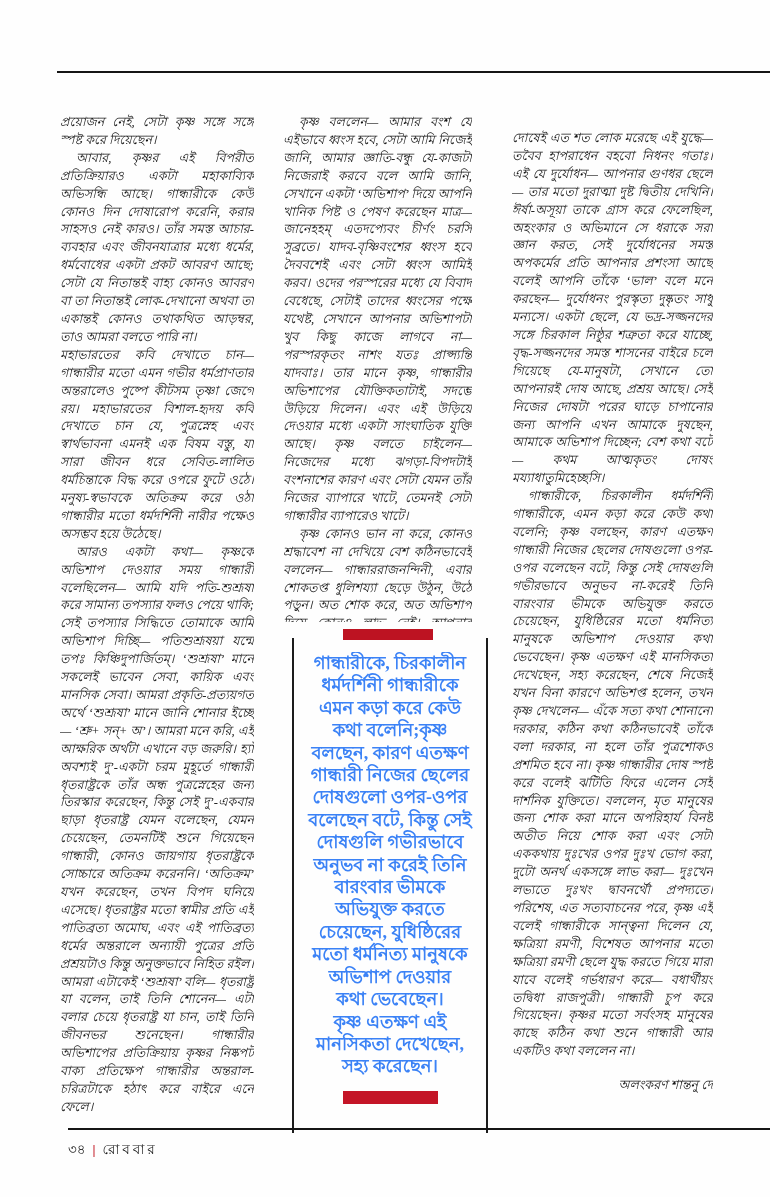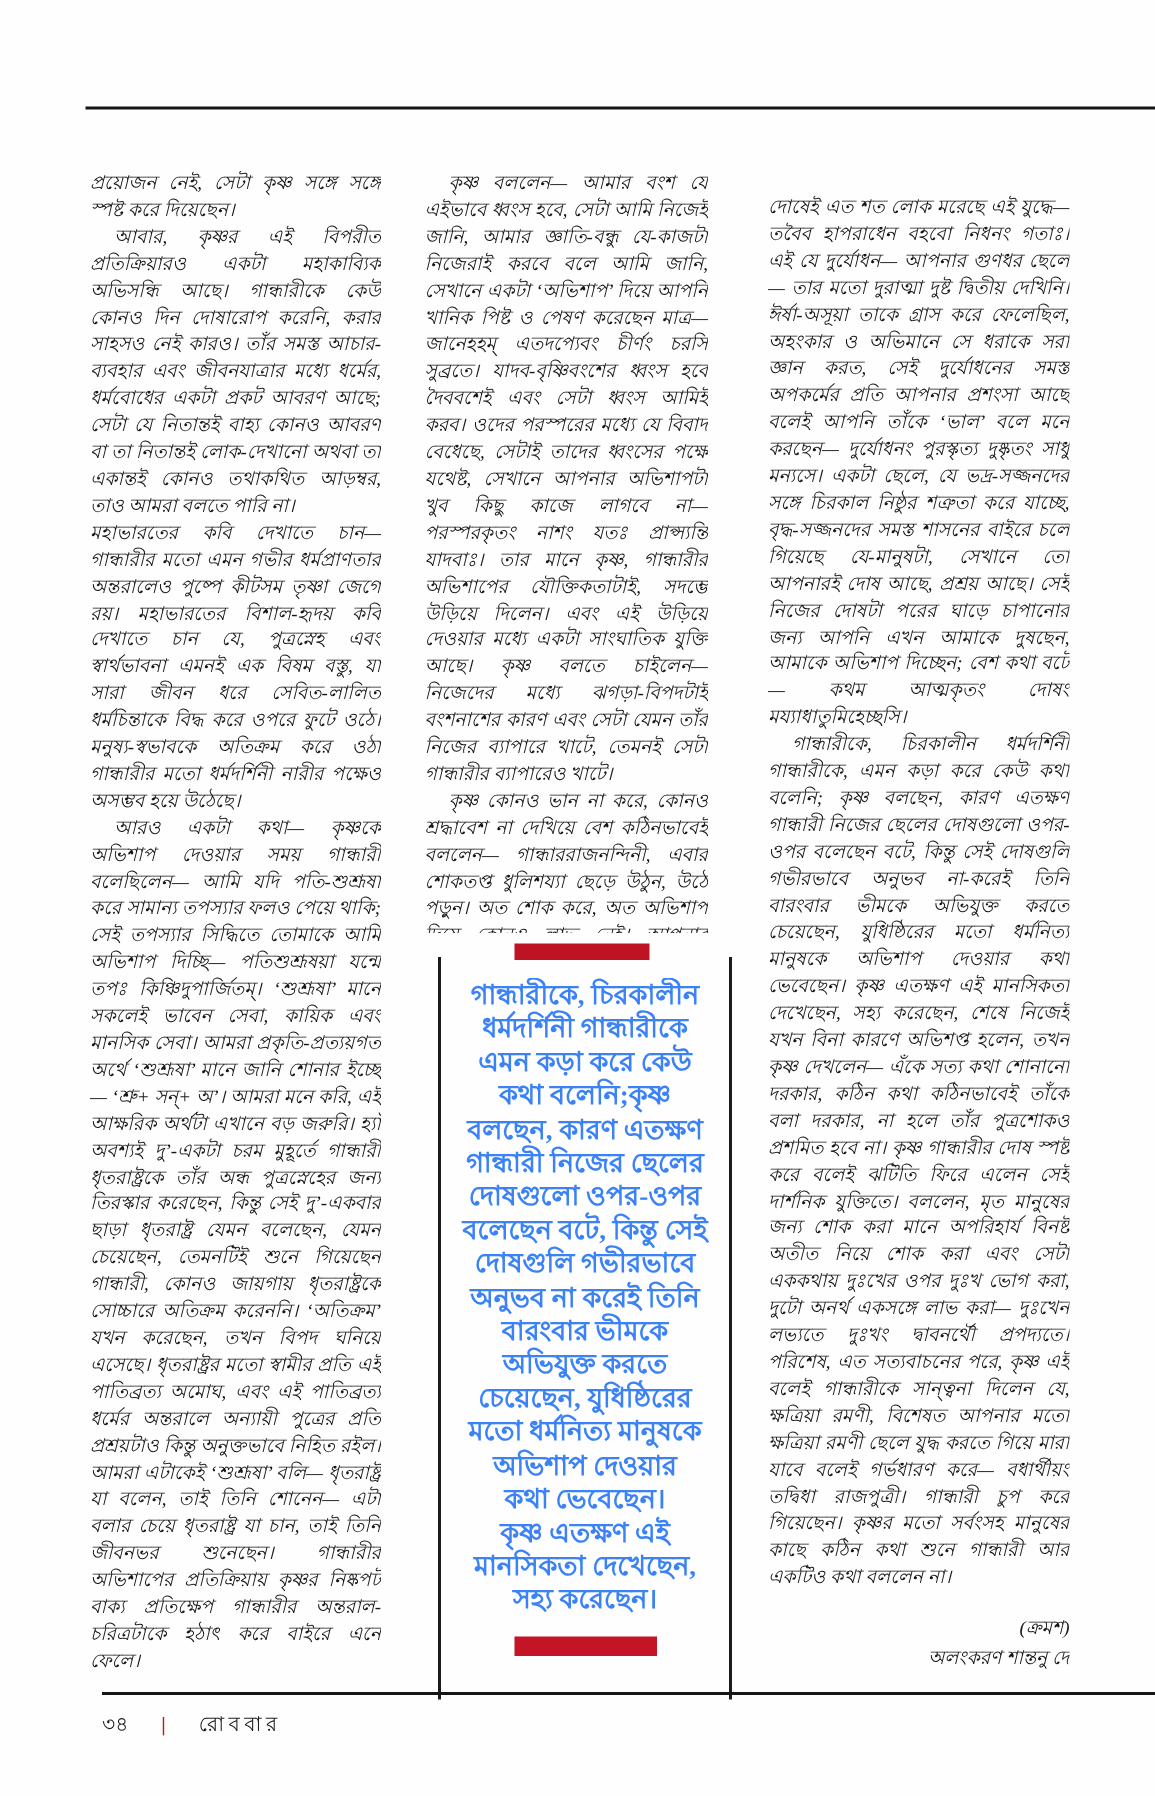--- a/index.html
+++ b/index.html
@@ -25,21 +25,21 @@
   .quote-bar-top{left:343px;top:629px;width:90px;height:11px;}
   .quote-bar-bottom{left:343px;top:1091px;width:95px;height:13px;background:#c41527;}
   .quote-text{
     position:absolute;left:292px;top:652px;width:196px;
     text-align:center;font-weight:bold;font-size:18px;line-height:22.4px;
     white-space:pre-line;color:#3b82f6;overflow:hidden;height:436px;
   }
   .credits{margin-top:14px;text-align:right;line-height:20px;}
   .bottom-rule{position:absolute;left:68px;top:1128px;width:702px;height:2px;background:#151515;}
   .footer{position:absolute;left:68px;top:1139px;font-size:13.5px;color:#1a1a1a;
-          display:flex;align-items:baseline;gap:22px;}
+          display:flex;align-items:baseline;gap:7px;}
   .footer .sep{color:#c3131f;font-weight:bold;}
   .footer .mag{letter-spacing:3px;}
 </style>
 </head>
 <body>
 
 <div>
 
   <div class="top-rule"></div>
 
@@ -52,21 +52,20 @@
 
   <div class="col col-2">
     <p class="indent">কৃষ্ণ বললেন— আমার বংশ যে এইভাবে ধ্বংস হবে, সেটা আমি নিজেই জানি, আমার জ্ঞাতি-বন্ধু যে-কাজটা নিজেরাই করবে বলে আমি জানি, সেখানে একটা ‘অভিশাপ’ দিয়ে আপনি খানিক পিষ্ট ও পেষণ করেছেন মাত্র— জানেহহম্‌ এতদপ্যেবং চীর্ণং চরসি সুব্রতে। যাদব-বৃষ্ণিবংশের ধ্বংস হবে দৈববশেই এবং সেটা ধ্বংস আমিই করব। ওদের পরস্পরের মধ্যে যে বিবাদ বেধেছে, সেটাই তাদের ধ্বংসের পক্ষে যথেষ্ট, সেখানে আপনার অভিশাপটা খুব কিছু কাজে লাগবে না— পরস্পরকৃতং নাশং যতঃ প্রাপ্স্যন্তি যাদবাঃ। তার মানে কৃষ্ণ, গান্ধারীর অভিশাপের যৌক্তিকতাটাই, সদম্ভে উড়িয়ে দিলেন। এবং এই উড়িয়ে দেওয়ার মধ্যে একটা সাংঘাতিক যুক্তি আছে। কৃষ্ণ বলতে চাইলেন— নিজেদের মধ্যে ঝগড়া-বিপদটাই বংশনাশের কারণ এবং সেটা যেমন তাঁর নিজের ব্যাপারে খাটে, তেমনই সেটা গান্ধারীর ব্যাপারেও খাটে।</p>
     <p class="indent">কৃষ্ণ কোনও ভান না করে, কোনও শ্রদ্ধাবেশ না দেখিয়ে বেশ কঠিনভাবেই বললেন— গান্ধাররাজনন্দিনী, এবার শোকতপ্ত ধুলিশয্যা ছেড়ে উঠুন, উঠে পড়ুন। অত শোক করে, অত অভিশাপ দিয়ে কোনও লাভ নেই। আপনার নিজের</p>
   </div>
 
   <div class="col col-3">
     <p>দোষেই এত শত লোক মরেছে এই যুদ্ধে— তবৈব হাপরাধেন বহবো নিধনং গতাঃ। এই যে দুর্যোধন— আপনার গুণধর ছেলে— তার মতো দুরাত্মা দুষ্ট দ্বিতীয় দেখিনি। ঈর্ষা-অসূয়া তাকে গ্রাস করে ফেলেছিল, অহংকার ও অভিমানে সে ধরাকে সরা জ্ঞান করত, সেই দুর্যোধনের সমস্ত অপকর্মের প্রতি আপনার প্রশংসা আছে বলেই আপনি তাঁকে ‘ভাল’ বলে মনে করছেন— দুর্যোধনং পুরস্কৃত্য দুষ্কৃতং সাধু মন্যসে। একটা ছেলে, যে ভদ্র-সজ্জনদের সঙ্গে চিরকাল নিষ্ঠুর শত্রুতা করে যাচ্ছে, বৃদ্ধ-সজ্জনদের সমস্ত শাসনের বাইরে চলে গিয়েছে যে-মানুষটা, সেখানে তো আপনারই দোষ আছে, প্রশ্রয় আছে। সেই নিজের দোষটা পরের ঘাড়ে চাপানোর জন্য আপনি এখন আমাকে দুষছেন, আমাকে অভিশাপ দিচ্ছেন; বেশ কথা বটে— কথম আত্মকৃতং দোষং ময্যাধাতুমিহেচ্ছসি।</p>
     <p class="indent">গান্ধারীকে, চিরকালীন ধর্মদর্শিনী গান্ধারীকে, এমন কড়া করে কেউ কথা বলেনি; কৃষ্ণ বলছেন, কারণ এতক্ষণ গান্ধারী নিজের ছেলের দোষগুলো ওপর-ওপর বলেছেন বটে, কিন্তু সেই দোষগুলি গভীরভাবে অনুভব না-করেই তিনি বারংবার ভীমকে অভিযুক্ত করতে চেয়েছেন, যুধিষ্ঠিরের মতো ধর্মনিত্য মানুষকে অভিশাপ দেওয়ার কথা ভেবেছেন। কৃষ্ণ এতক্ষণ এই মানসিকতা দেখেছেন, সহ্য করেছেন, শেষে নিজেই যখন বিনা কারণে অভিশপ্ত হলেন, তখন কৃষ্ণ দেখলেন— এঁকে সত্য কথা শোনানো দরকার, কঠিন কথা কঠিনভাবেই তাঁকে বলা দরকার, না হলে তাঁর পুত্রশোকও প্রশমিত হবে না। কৃষ্ণ গান্ধারীর দোষ স্পষ্ট করে বলেই ঝটিতি ফিরে এলেন সেই দার্শনিক যুক্তিতে। বললেন, মৃত মানুষের জন্য শোক করা মানে অপরিহার্য বিনষ্ট অতীত নিয়ে শোক করা এবং সেটা এককথায় দুঃখের ওপর দুঃখ ভোগ করা, দুটো অনর্থ একসঙ্গে লাভ করা— দুঃখেন লভ্যতে দুঃখং দ্বাবনর্থৌ প্রপদ্যতে। পরিশেষ, এত সত্যবাচনের পরে, কৃষ্ণ এই বলেই গান্ধারীকে সান্ত্বনা দিলেন যে, ক্ষত্রিয়া রমণী, বিশেষত আপনার মতো ক্ষত্রিয়া রমণী ছেলে যুদ্ধ করতে গিয়ে মারা যাবে বলেই গর্ভধারণ করে— বধার্থীয়ং তদ্বিধা রাজপুত্রী। গান্ধারী চুপ করে গিয়েছেন। কৃষ্ণর মতো সর্বংসহ মানুষের কাছে কঠিন কথা শুনে গান্ধারী আর একটিও কথা বললেন না।</p>
     <div class="credits">
-      <div>(ক্রমশ)</div>
       <div>অলংকরণ শান্তনু দে</div>
     </div>
   </div>
 
   <div class="quote-box"></div>
   <div class="quote-bar quote-bar-top"></div>
   <div class="quote-text">গান্ধারীকে, চিরকালীন
 ধর্মদর্শিনী গান্ধারীকে
 এমন কড়া করে কেউ
 কথা বলেনি;কৃষ্ণ

